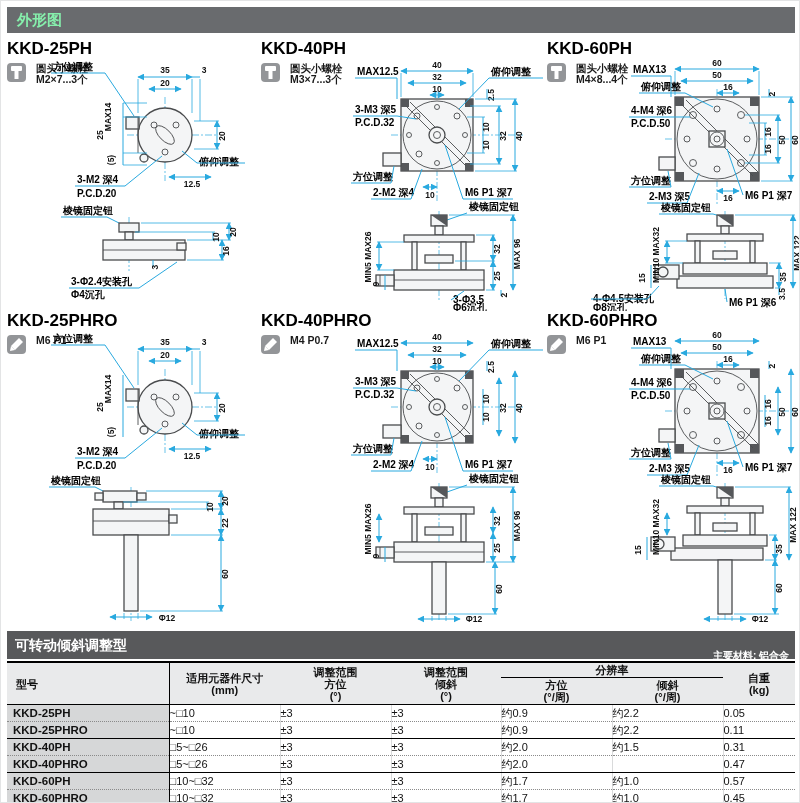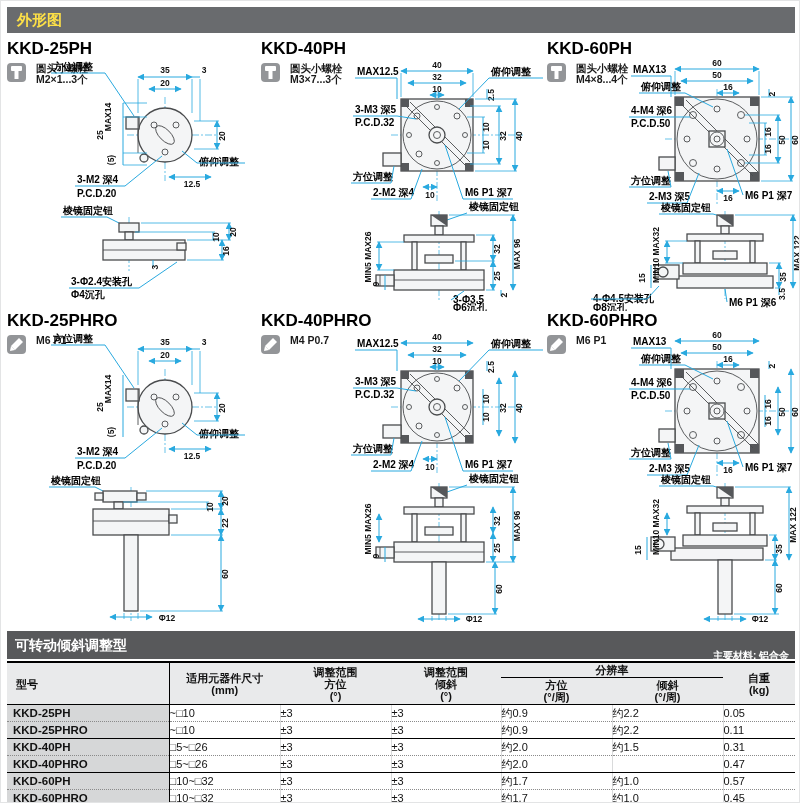--- a/index.html
+++ b/index.html
@@ -1,17 +1,17 @@
 <!DOCTYPE html>
 <html><head>
 <meta charset="utf-8">
 <style>
   html,body{margin:0;padding:0}
   body{width:800px;height:803px;position:relative;background:#fff;border:1px solid #e3e4e5;box-sizing:border-box;overflow:hidden;font-family:"Liberation Sans",sans-serif}
-  .topbar{position:absolute;left:6px;top:6px;width:788px;height:26px;background:#696b6e;color:#fde047;font:bold 15px "Liberation Sans",sans-serif;line-height:26px;padding-left:10px;box-sizing:border-box}
+  .topbar{position:absolute;left:6px;top:6px;width:788px;height:26px;background:#696b6e;color:#86efac;font:bold 15px "Liberation Sans",sans-serif;line-height:26px;padding-left:10px;box-sizing:border-box}
   .panel{position:absolute}
   .ptitle{font:bold 17px "Liberation Sans",sans-serif;color:#000;height:20px}
   .iconbox{position:absolute;left:0;top:24px;width:19px;height:19px;border-radius:4px;background:#939598}
   .note{position:absolute;left:29px;top:24px;font:bold 10.5px "Liberation Sans",sans-serif;line-height:11px;color:#1a1a1a;white-space:nowrap}
   svg.dwg{position:absolute;left:0}
   .cl{stroke:#29a9df;stroke-width:1;fill:none}
   .clt{stroke:#29a9df;stroke-width:.8;fill:none}
   .ctr{stroke:#29a9df;stroke-width:.7;fill:none;stroke-dasharray:7 2 2 2}
   .dk{stroke:#4a4c4e;stroke-width:1.3;fill:#f4f5f6}
   .dk2{stroke:#4a4c4e;stroke-width:.9;fill:none}
@@ -52,21 +52,21 @@
 <div class="panel" style="left:6px;top:38px;width:250px;height:270px">
   <div class="ptitle">KKD-25PH</div>
   <div class="iconbox">
     <svg class="glyph" width="19" height="19">
         <rect x="4" y="3" width="11" height="5" rx="1" fill="#fff"></rect>
         <rect x="7.5" y="8" width="4" height="8" fill="#fff"></rect>
       </svg>
   </div>
   <div class="note">
     <div>圆头小螺栓</div>
-      <div>M2×1...3个</div>
+      <div>M2×7...3个</div>
   </div>
   <svg class="dwg" style="top:20px" width="250" height="250" viewBox="0 0 250 250">
     <line class="ctr" x1="120" y1="76" x2="210" y2="76"></line>
       <line class="ctr" x1="158" y1="38" x2="158" y2="122"></line>
     <circle class="dk" cx="158" cy="76" r="27"></circle>
     <rect class="dk" x="119" y="58" width="13" height="12"></rect>
     <line class="dk2" x1="131" y1="58" x2="131" y2="94"></line>
     <ellipse class="dk2" cx="158" cy="76" rx="12" ry="5.5" transform="rotate(45 158 76)"></ellipse>
     <circle class="dk2" cx="147" cy="66" r="3"></circle>
       <circle class="dk2" cx="169" cy="66" r="3"></circle>

